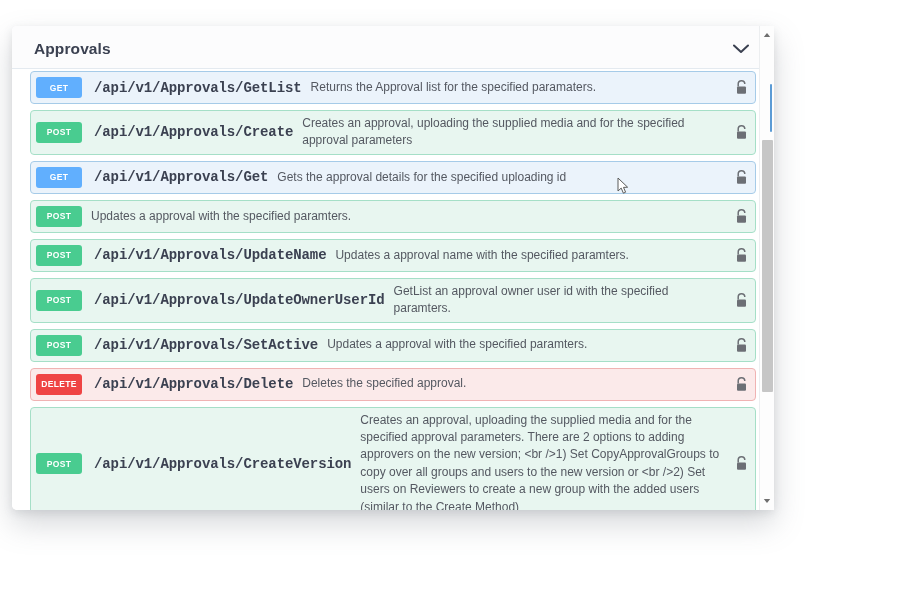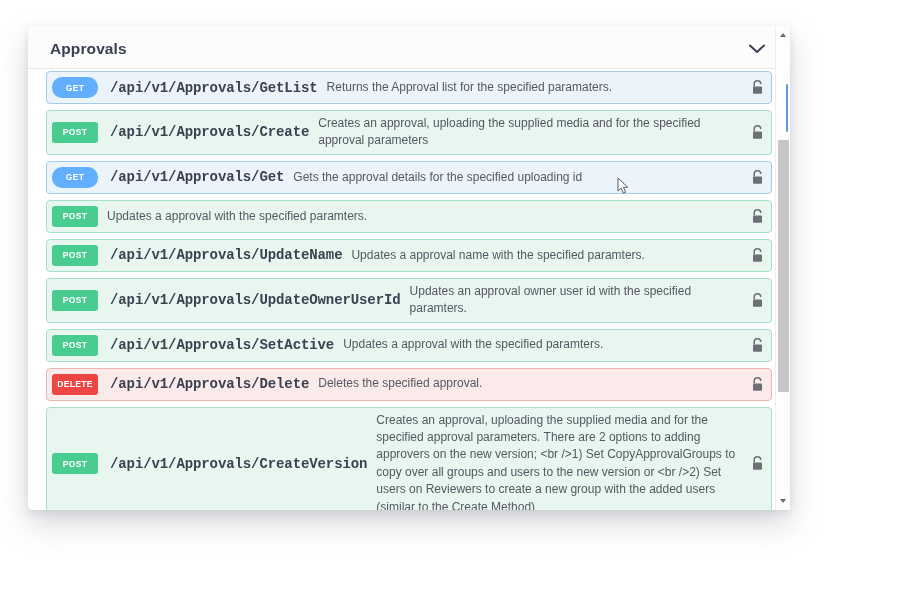--- a/index.html
+++ b/index.html
@@ -11,21 +11,21 @@
     height: 600px;
     background: #ffffff;
     font-family: "Liberation Sans", sans-serif;
     overflow: hidden;
     position: relative;
   }
 
   
   #app-window {
     position: absolute;
-    left: 28px;
+    left: 12px;
     top: 26px;
     width: 762px;
     height: 484px;
     background: #ffffff;
     border-radius: 5px;
     box-shadow: 0 14px 30px rgba(120,125,135,0.30),
                 0 3px 8px rgba(120,125,135,0.18);
   }
 
   
@@ -97,21 +97,21 @@
     font-weight: bold;
     letter-spacing: .35px;
     display: flex;
     align-items: center;
     justify-content: center;
     text-transform: uppercase;
     align-self: center;
     font-family: "Liberation Sans", sans-serif;
     cursor: pointer;
   }
-  .op-method.get    { background:#61affe;border-radius:10px; }
+  .op-method.get    { background:#61affe; }
   .op-method.post   { background:#49cc90; }
   .op-method.delete { background:#ef4444; }
 
   .op-path {
     flex: 0 0 auto;
     font-family: "Liberation Mono", monospace;
     font-size: 14px;
     font-weight: bold;
     color: #3b4151;
     padding: 0 0 0 12px;
@@ -268,21 +268,21 @@
           <span class="op-lock">
             <svg width="13" height="15" viewBox="0 0 13 15" aria-hidden="true">
               <path d="M3.2 6.6 V4.1 a3.3 3.3 0 0 1 6.6 0" fill="none" stroke="#6c6f75" stroke-width="1.5"></path>
               <rect x="2" y="6.4" width="9" height="7.4" rx="1.1" fill="#6c6f75"></rect>
             </svg>
           </span>
         </div>
         <div class="opblock post">
           <span class="op-method post">POST</span>
           <span class="op-path">/api/v1/Approvals/UpdateOwnerUserId</span>
-          <span class="op-summary">Updates an approval owner user id with the specified paramters.</span>
+          <span class="op-summary">GetList an approval owner user id with the specified paramters.</span>
           <span class="op-lock">
             <svg width="13" height="15" viewBox="0 0 13 15" aria-hidden="true">
               <path d="M3.2 6.6 V4.1 a3.3 3.3 0 0 1 6.6 0" fill="none" stroke="#6c6f75" stroke-width="1.5"></path>
               <rect x="2" y="6.4" width="9" height="7.4" rx="1.1" fill="#6c6f75"></rect>
             </svg>
           </span>
         </div>
         <div class="opblock post">
           <span class="op-method post">POST</span>
           <span class="op-path">/api/v1/Approvals/SetActive</span>

